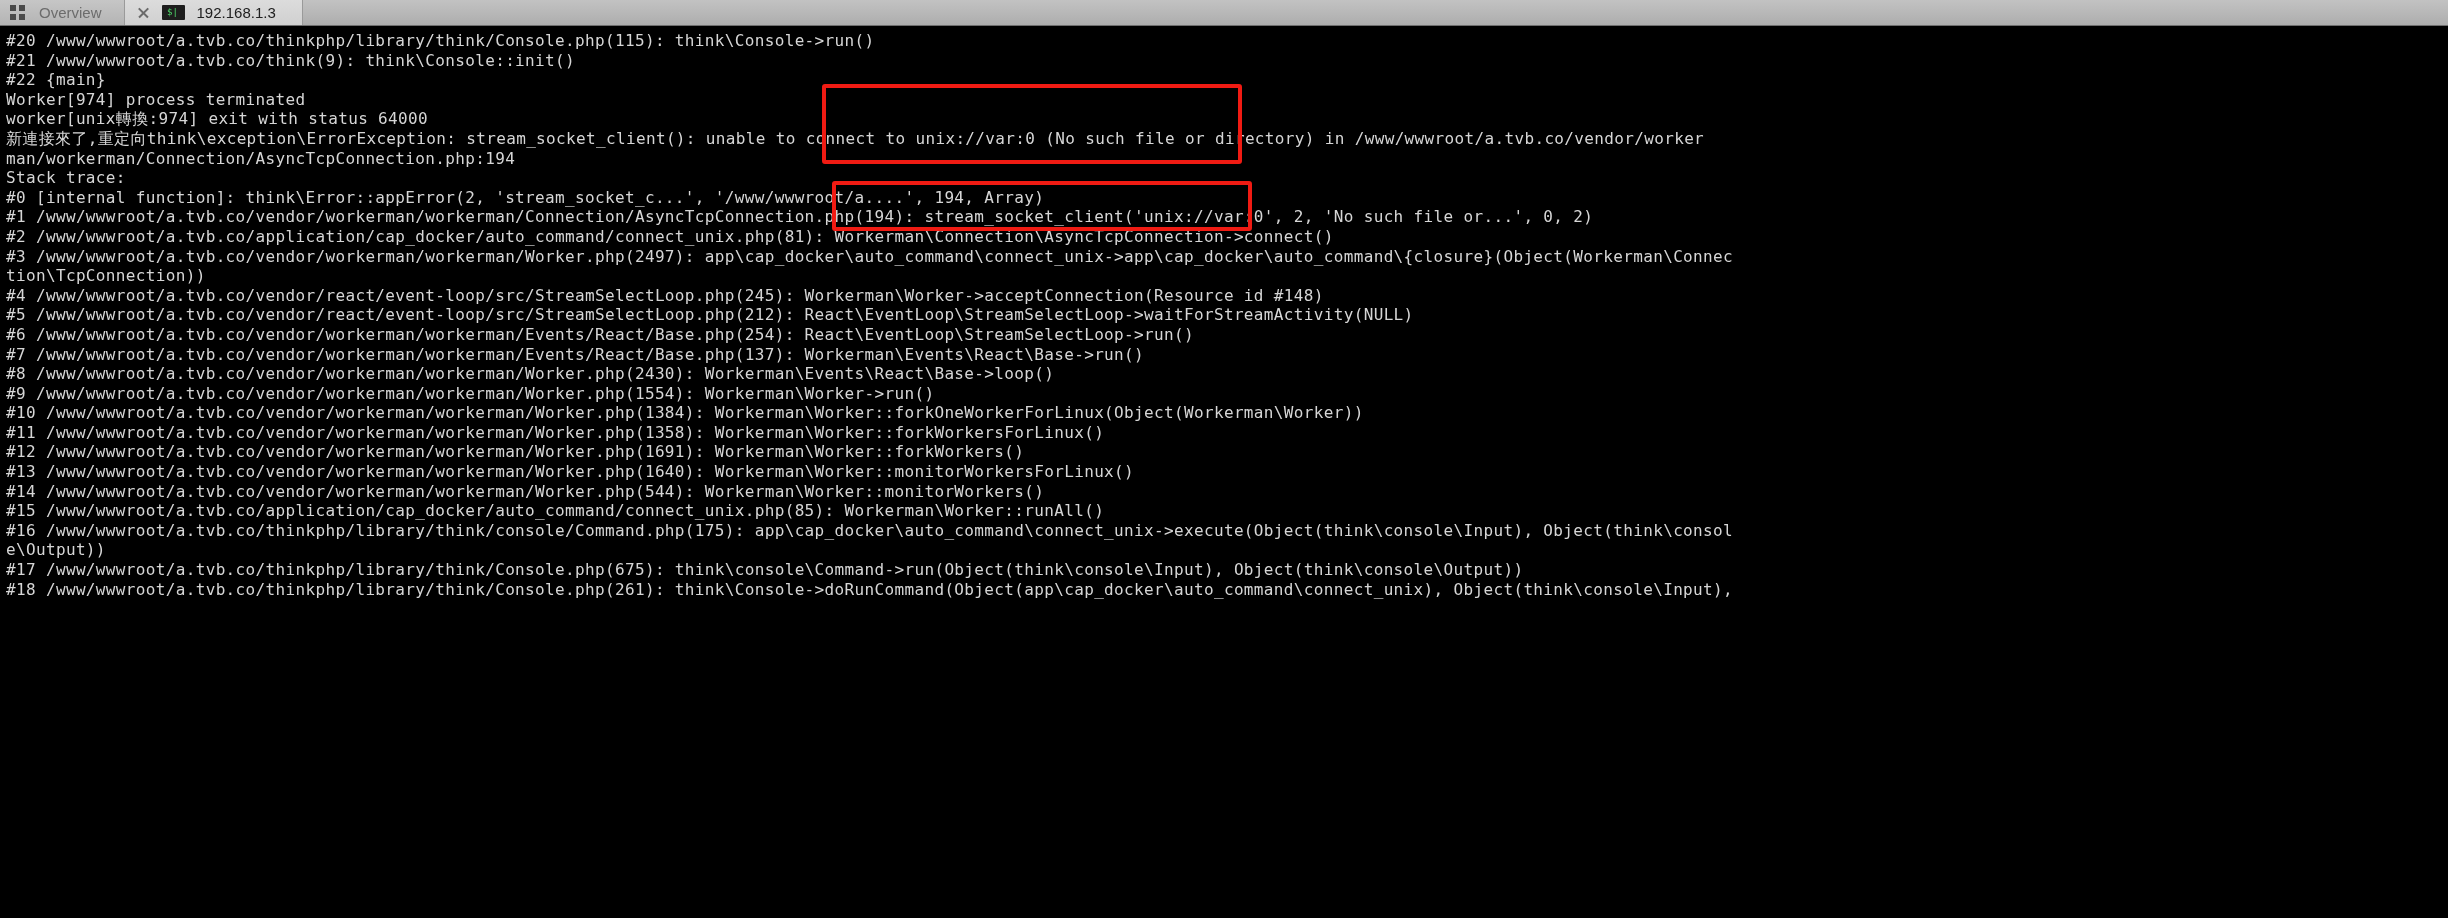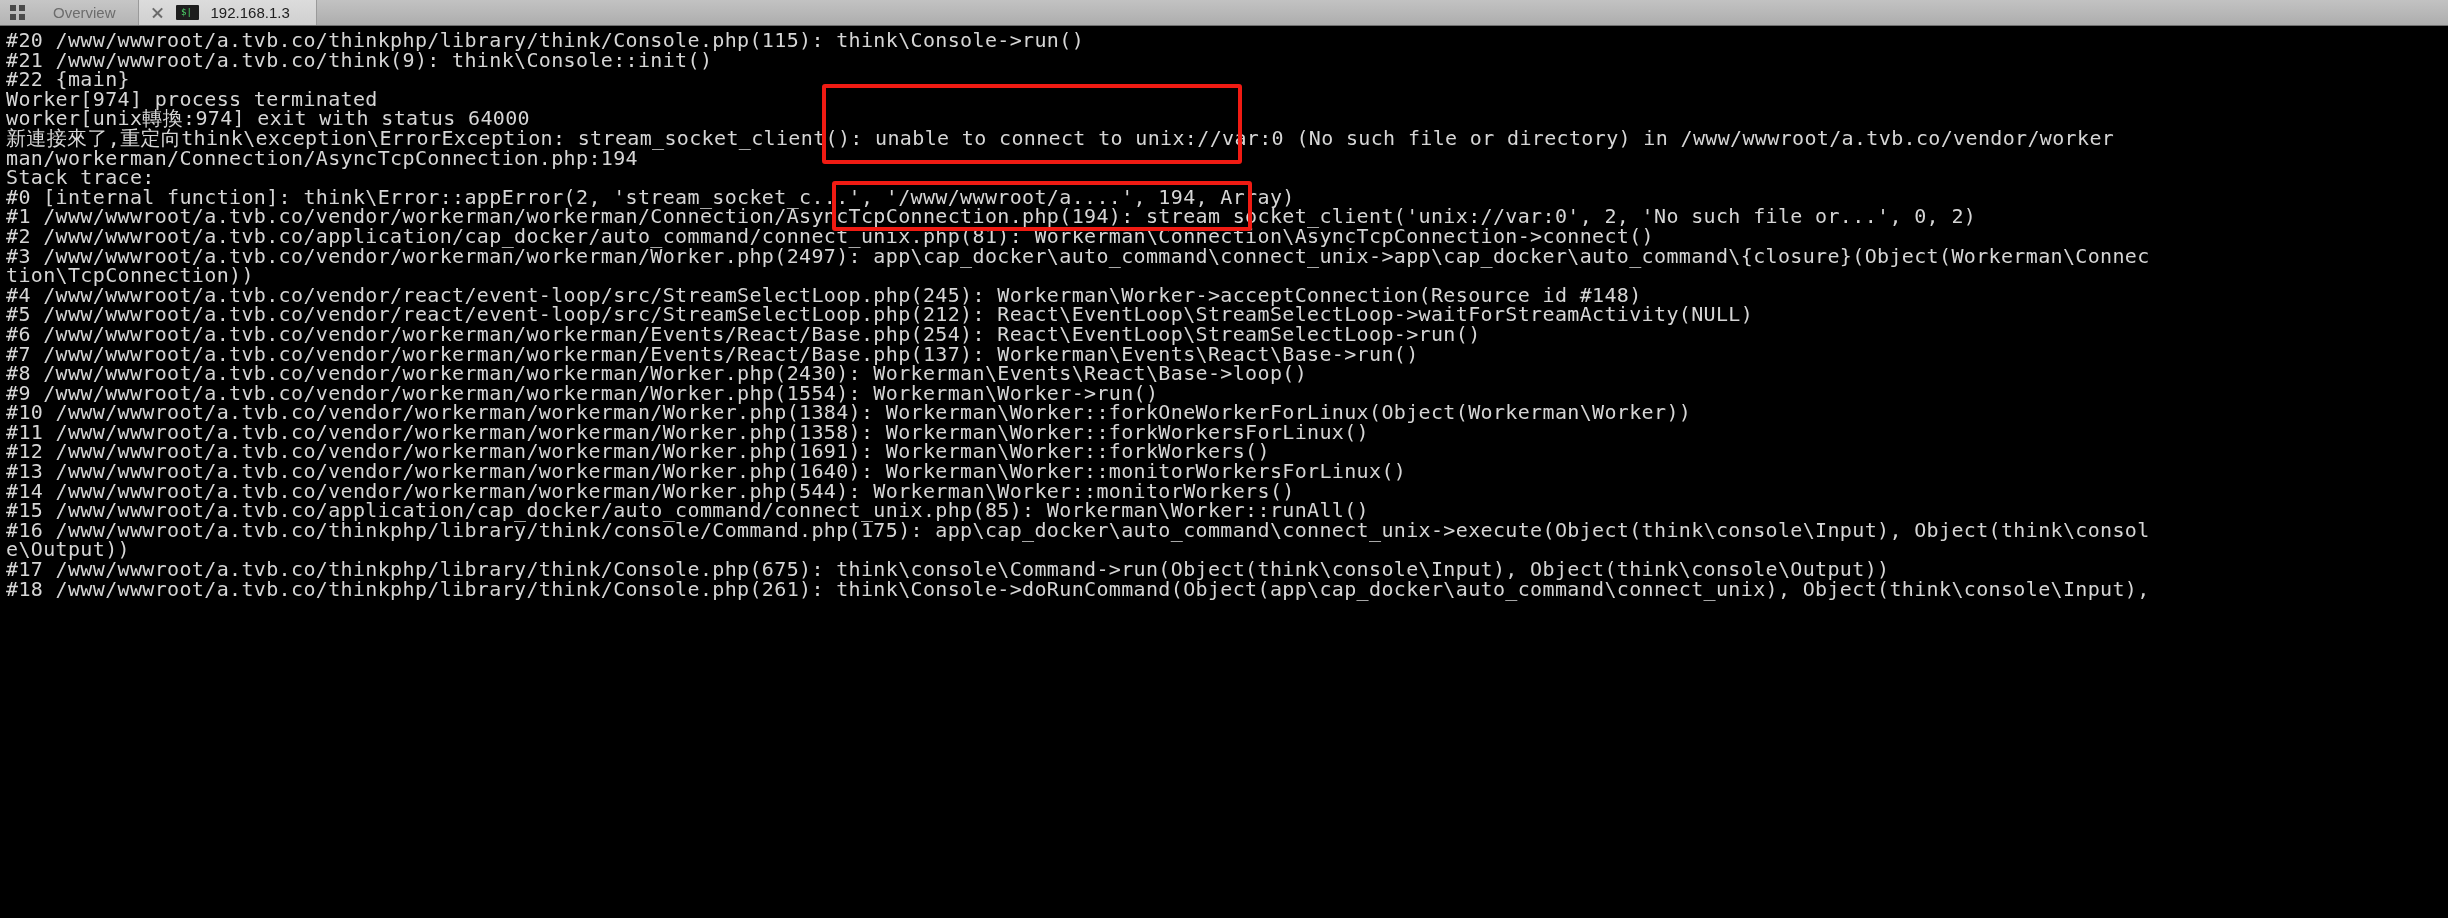--- a/index.html
+++ b/index.html
@@ -34,21 +34,21 @@
     padding: 0 12px;
     font-family: "Liberation Sans", sans-serif;
     font-size: 15px;
     color: #3a3a3a;
     white-space: nowrap;
   }
   #tab-overview {
     background: linear-gradient(to bottom, #c6c6c6 0%, #b4b4b4 100%);
     color: #6c6c6c;
     border-right: 1px solid #9a9a9a;
-    gap: 28px;
+    gap: 14px;
     padding-left: 10px;
     padding-right: 22px;
   }
   #tab-active {
     background: linear-gradient(to bottom, #dcdcdc 0%, #d0d0d0 100%);
     color: #202020;
     gap: 12px;
     border-right: 1px solid #9a9a9a;
     padding-left: 12px;
     padding-right: 26px;
@@ -108,21 +108,21 @@
   
   #terminal {
     position: absolute;
     left: 0;
     top: 27px;
     width: 2448px;
     height: 891px;
     background: #000000;
     color: #d6d6d6;
     font-family: "DejaVu Sans Mono", monospace;
-    font-size: 20px;
+    font-size: 16px;
     line-height: 19.6px;
     letter-spacing: 0.35px;
     white-space: pre;
     padding: 4px 0 0 6px;
     box-sizing: border-box;
     overflow: hidden;
   }
   .tline {
     white-space: pre;
     height: 19.6px;

